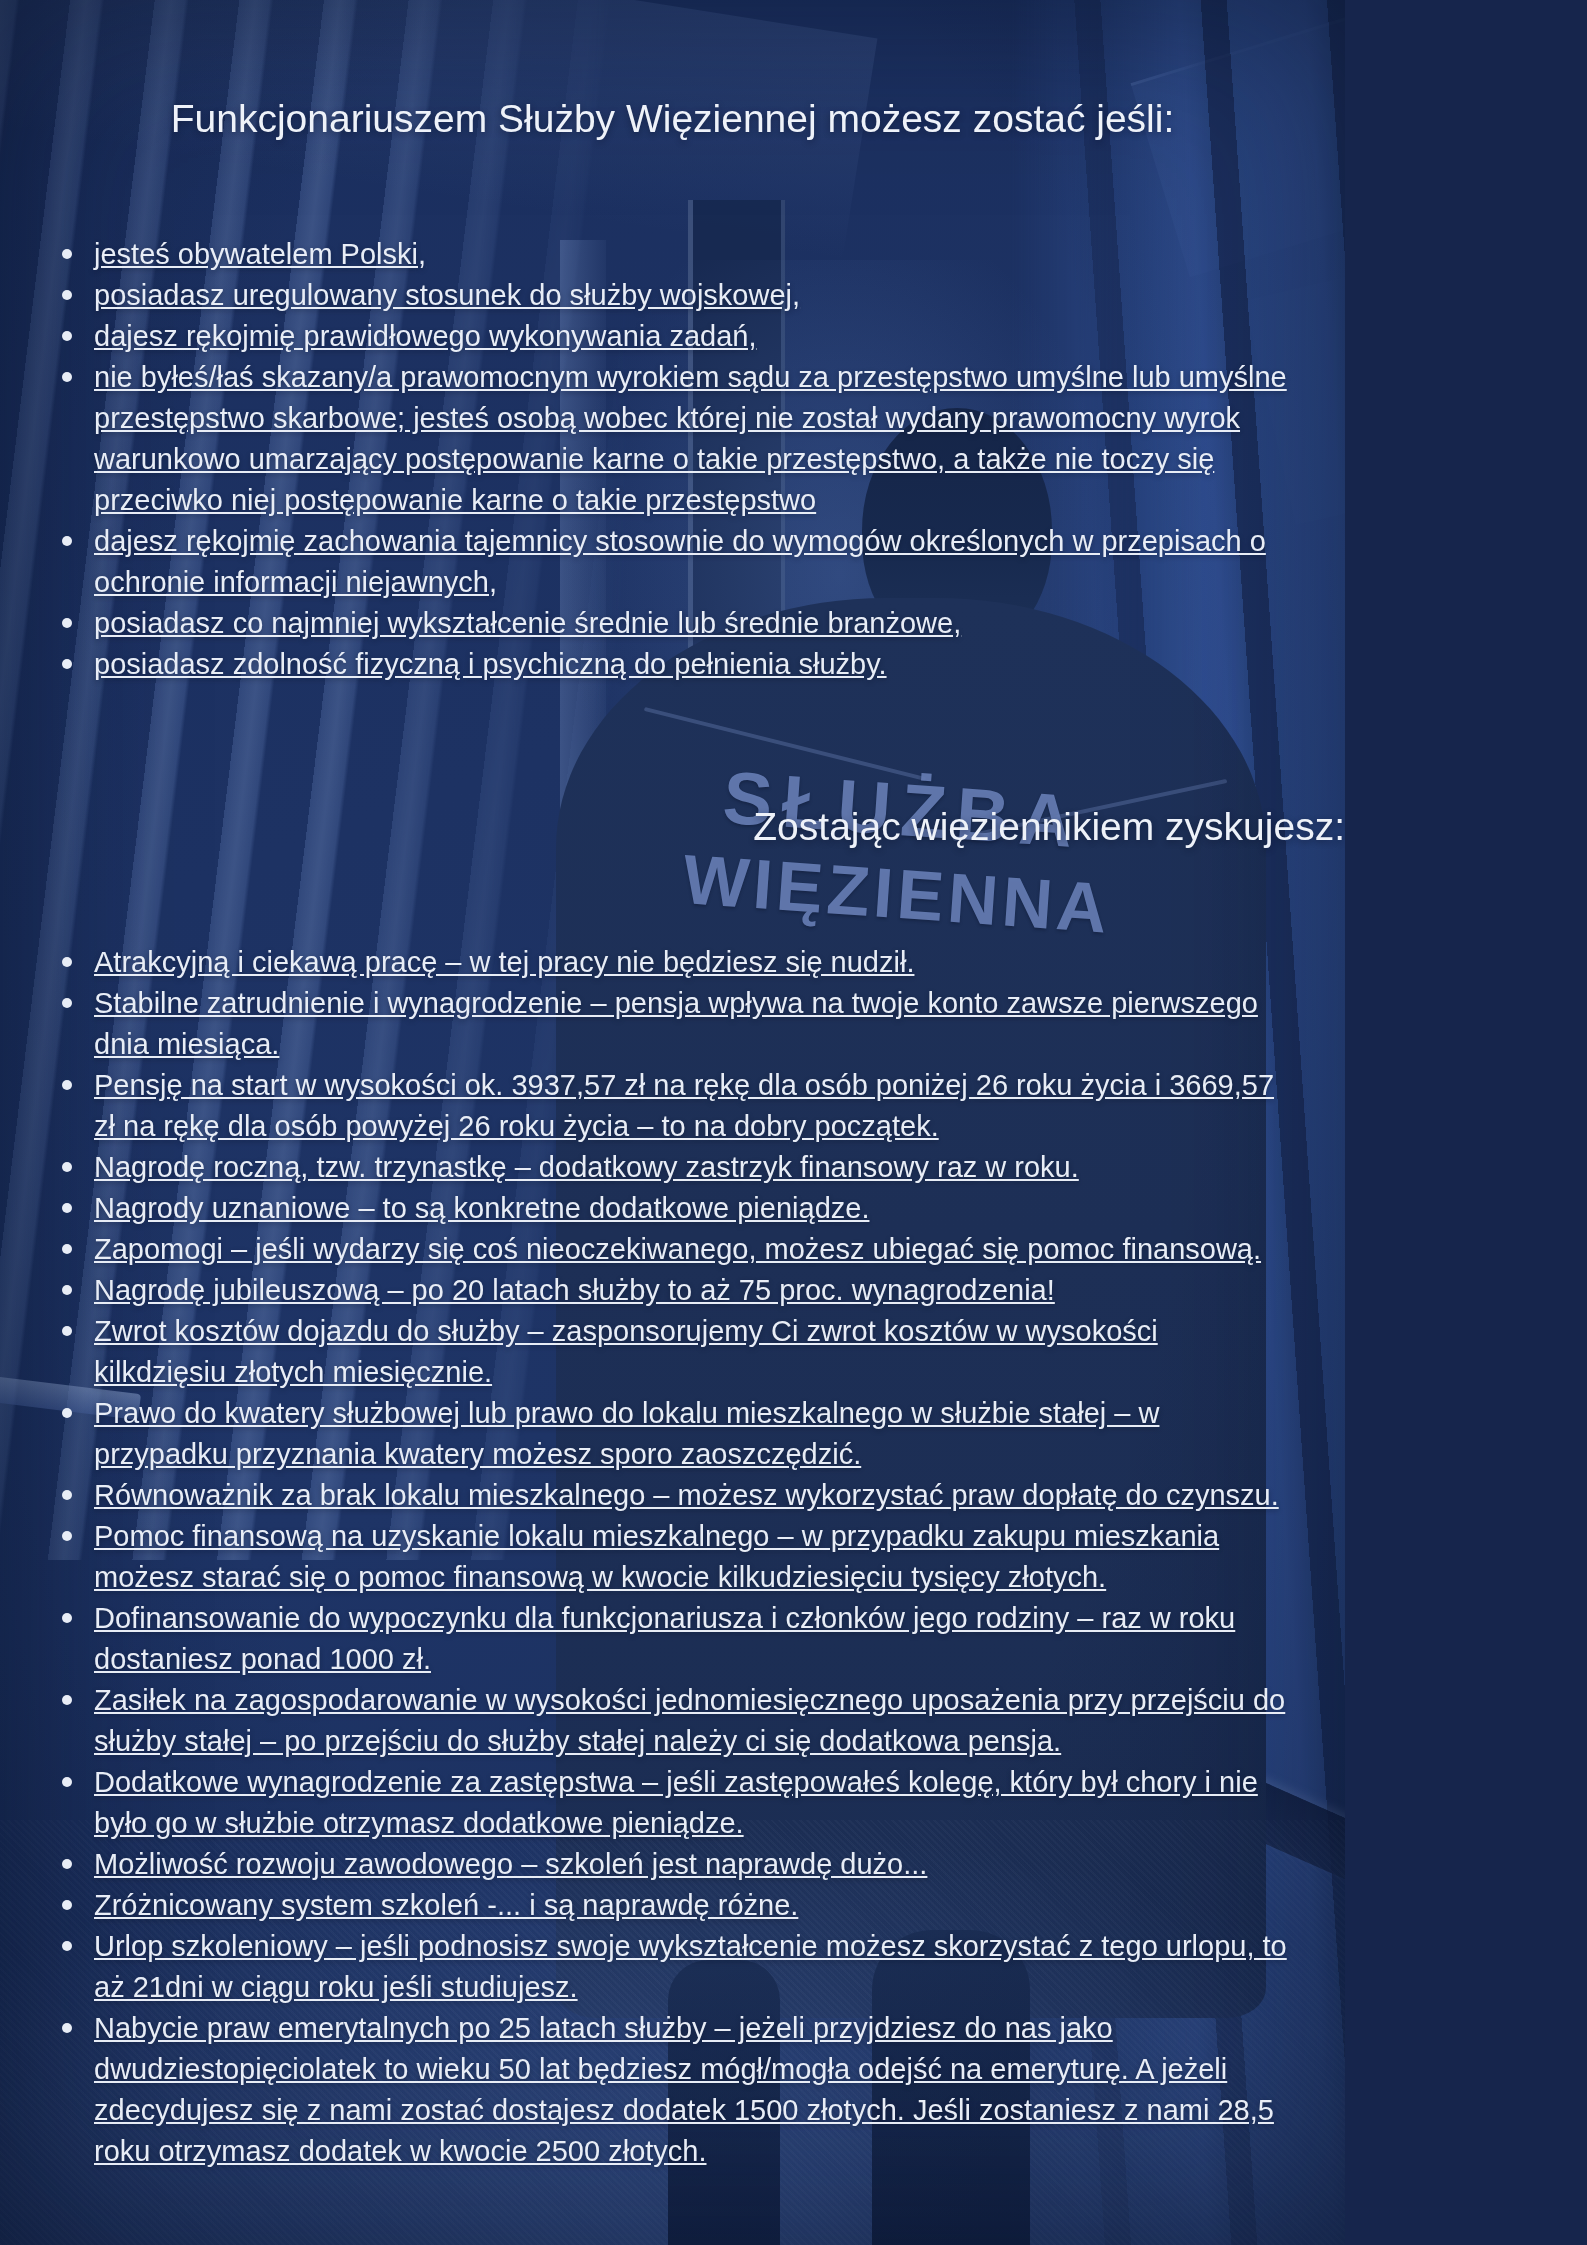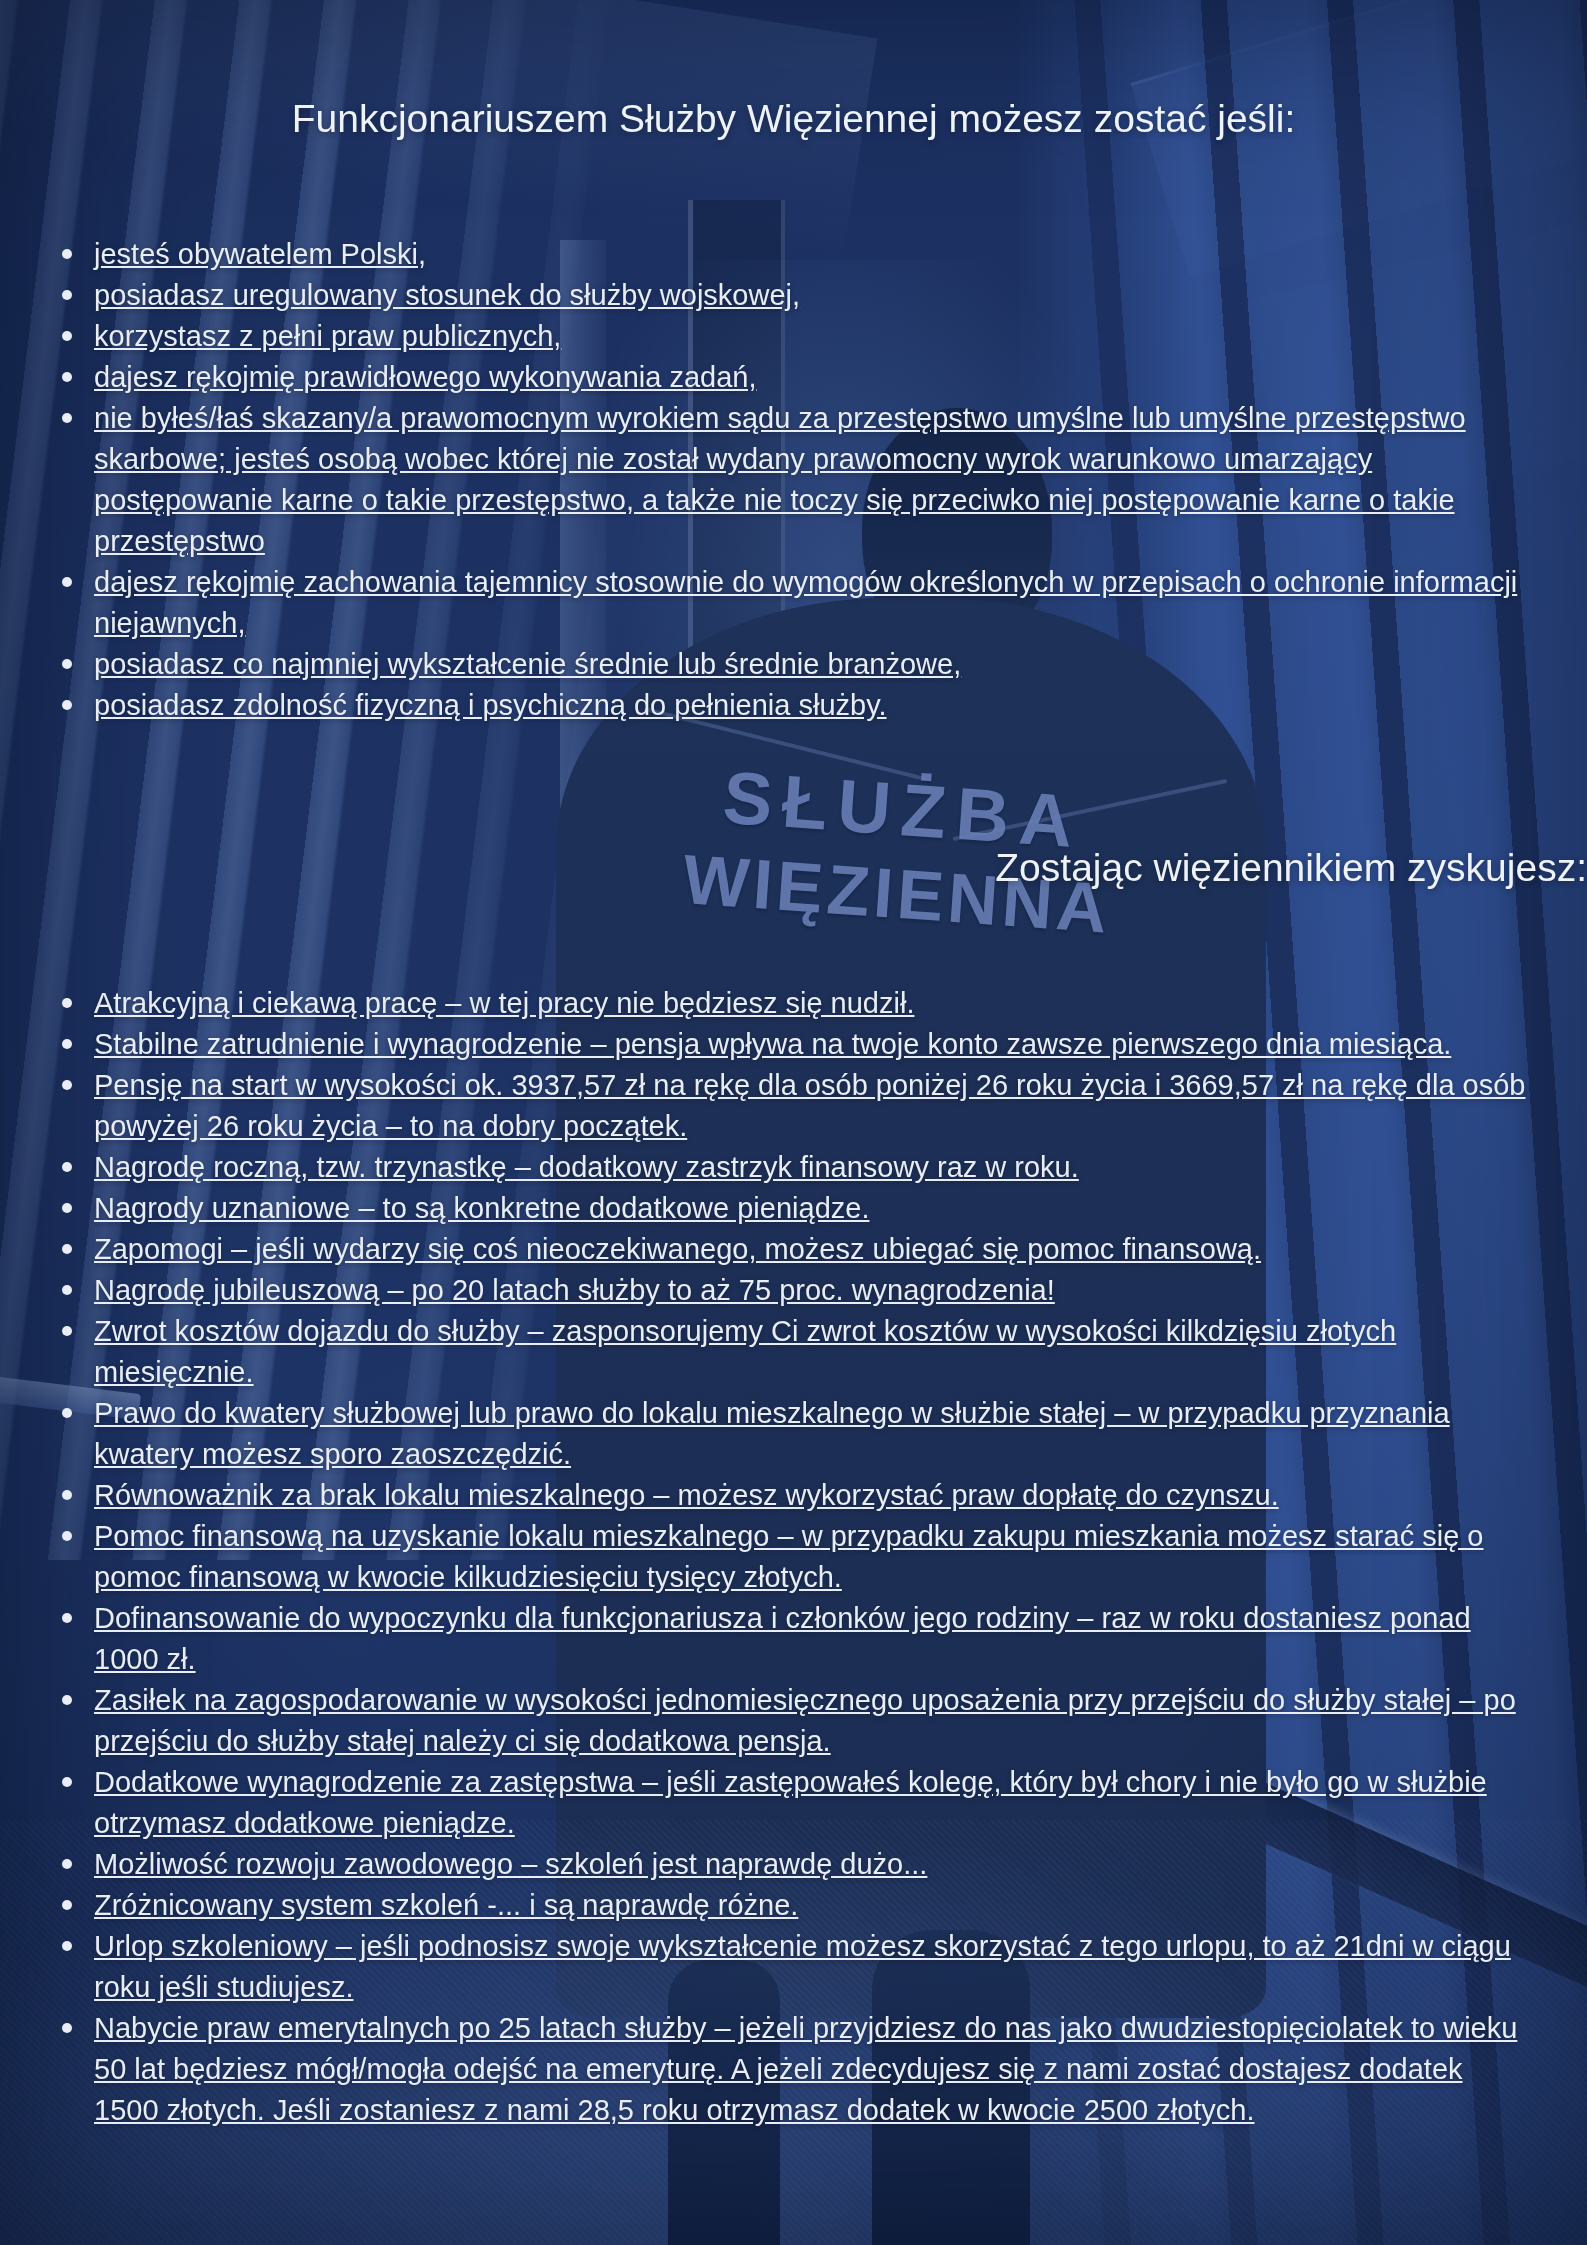--- a/index.html
+++ b/index.html
@@ -3,21 +3,21 @@
 <meta charset="utf-8">
 <title>Służba Więzienna — rekrutacja</title>
 <style>
   html, body { margin:0; padding:0; }
   body {
     width:1587px; height:2245px;
     font-family:"Liberation Sans","DejaVu Sans",sans-serif;
     background:#16254c;
   }
   .poster {
-    position:relative; width:1587px; height:2245px;
+    position:relative; width:1345px; height:2245px;
     overflow:hidden;
     background:linear-gradient(160deg,#1b2f5f 0%,#1d3263 35%,#1e3466 60%,#1a2e5c 100%);
   }
 
   
   .bg { position:absolute; inset:0; }
 
   .streak-topleft {
     position:absolute; left:-120px; top:-40px; width:980px; height:300px;
     transform:rotate(9deg);
@@ -188,21 +188,20 @@
     <div class="leg-b"></div>
     <div class="vignette"></div>
   </div>
 
   <div class="content">
     <h1 class="sec-title">Funkcjonariuszem Służby Więziennej możesz zostać jeśli:</h1>
 
     <ul class="bullets first">
         <li>jesteś obywatelem Polski,</li>
         <li>posiadasz uregulowany stosunek do służby wojskowej,</li>
-        <li>korzystasz z pełni praw publicznych,</li>
         <li>dajesz rękojmię prawidłowego wykonywania zadań,</li>
         <li>nie byłeś/łaś skazany/a prawomocnym wyrokiem sądu za przestępstwo umyślne lub umyślne przestępstwo skarbowe; jesteś osobą wobec której nie został wydany prawomocny wyrok warunkowo umarzający postępowanie karne o takie przestępstwo, a także nie toczy się przeciwko niej postępowanie karne o takie przestępstwo</li>
         <li>dajesz rękojmię zachowania tajemnicy stosownie do wymogów określonych w przepisach o ochronie informacji niejawnych,</li>
         <li>posiadasz co najmniej wykształcenie średnie lub średnie branżowe,</li>
         <li>posiadasz zdolność fizyczną i psychiczną do pełnienia służby.</li>
       </ul>
 
     <h2 class="sec-title">Zostając więziennikiem zyskujesz:</h2>
 
     <ul class="bullets second">

